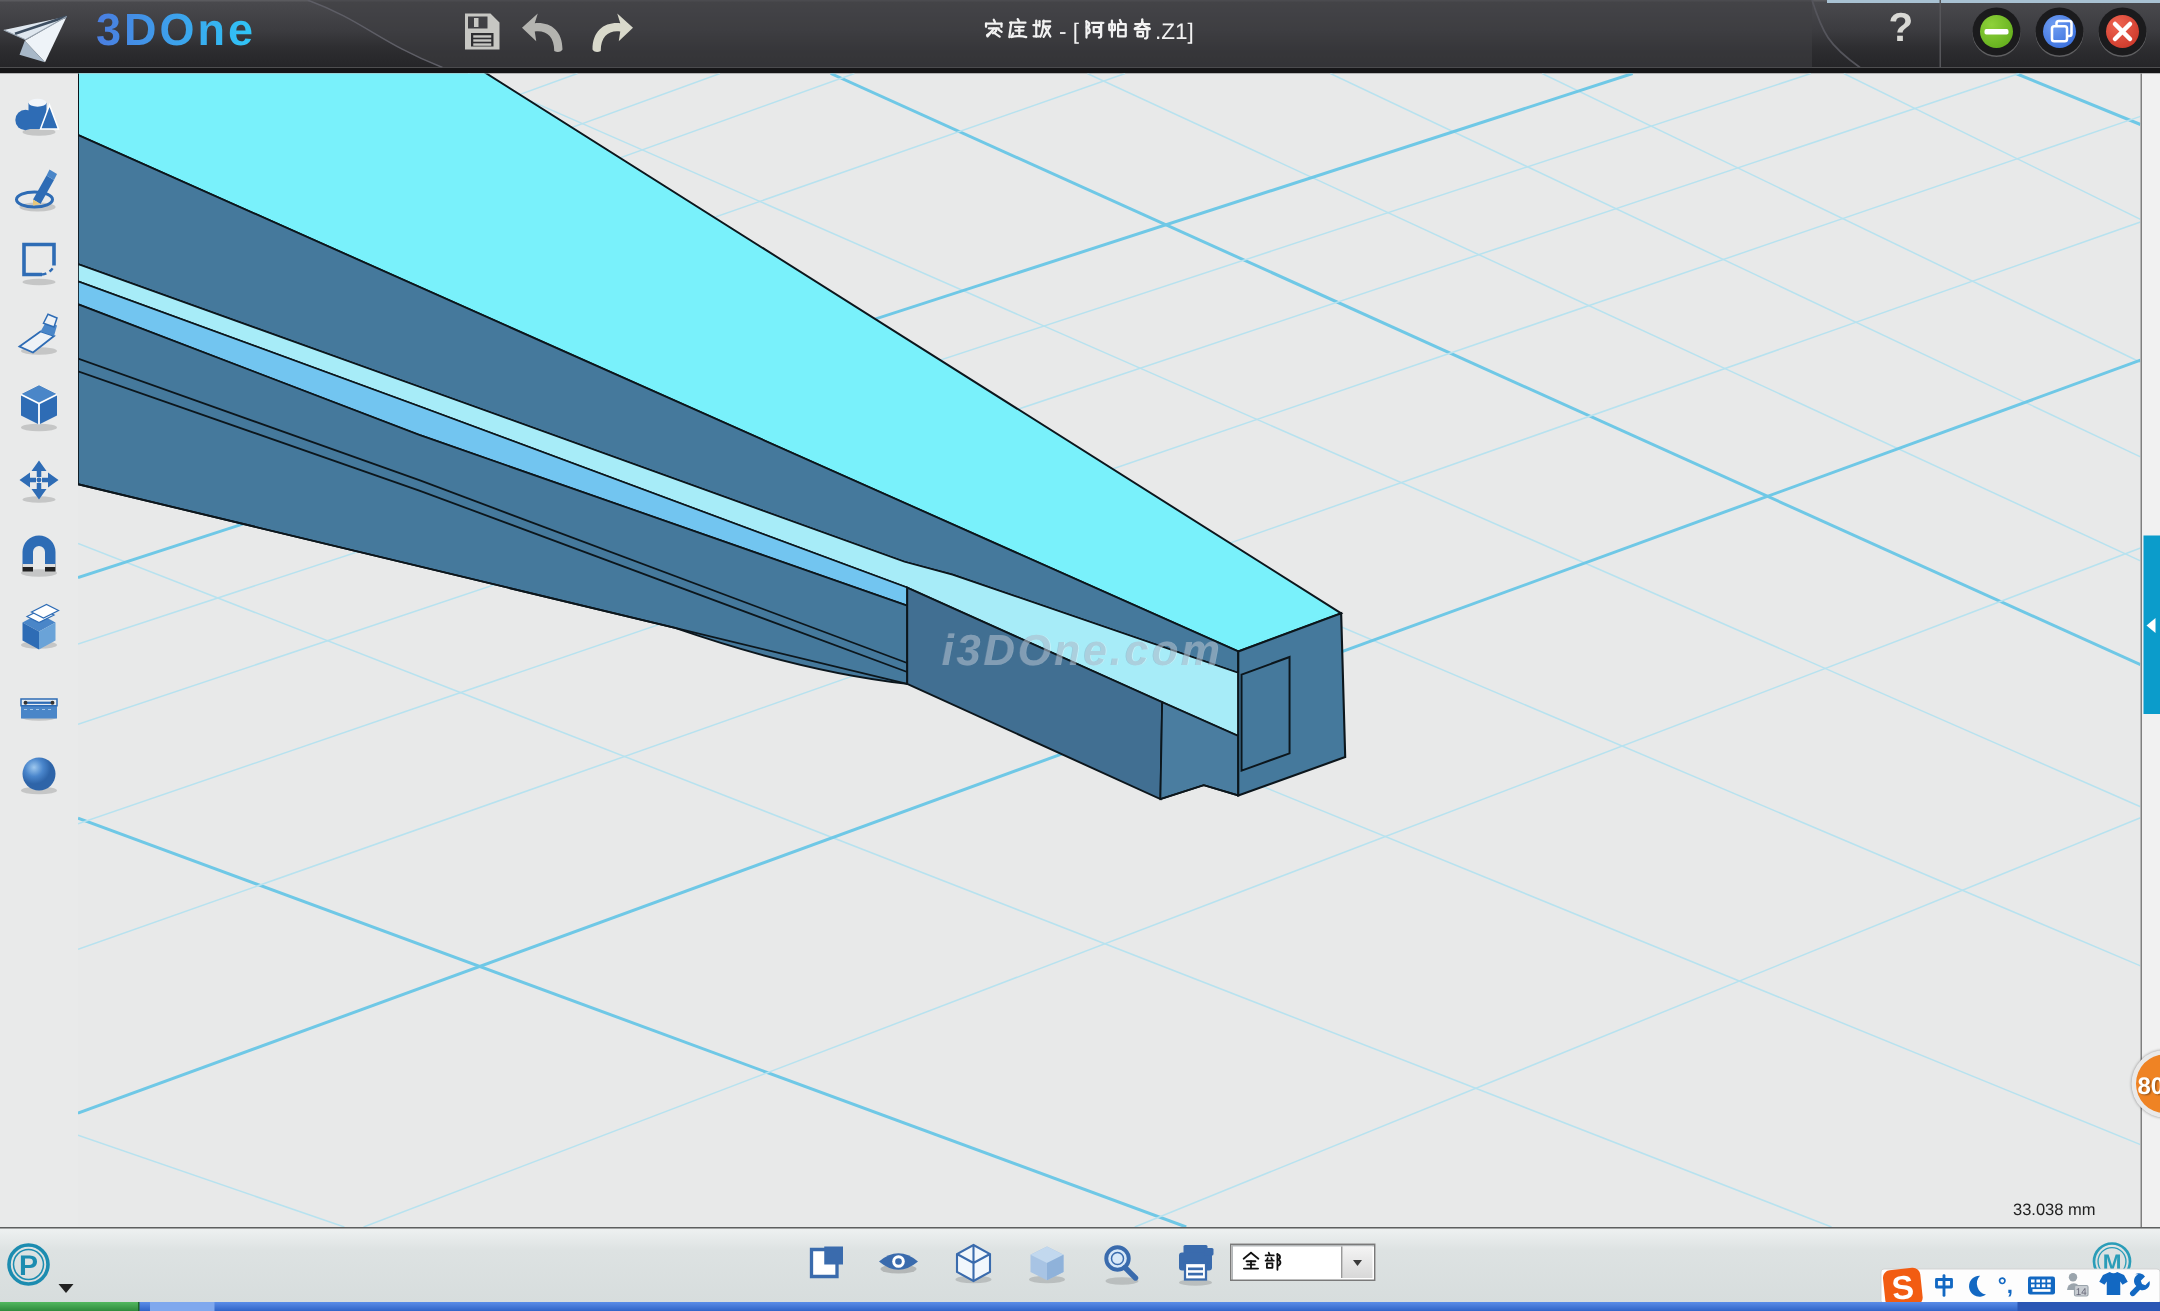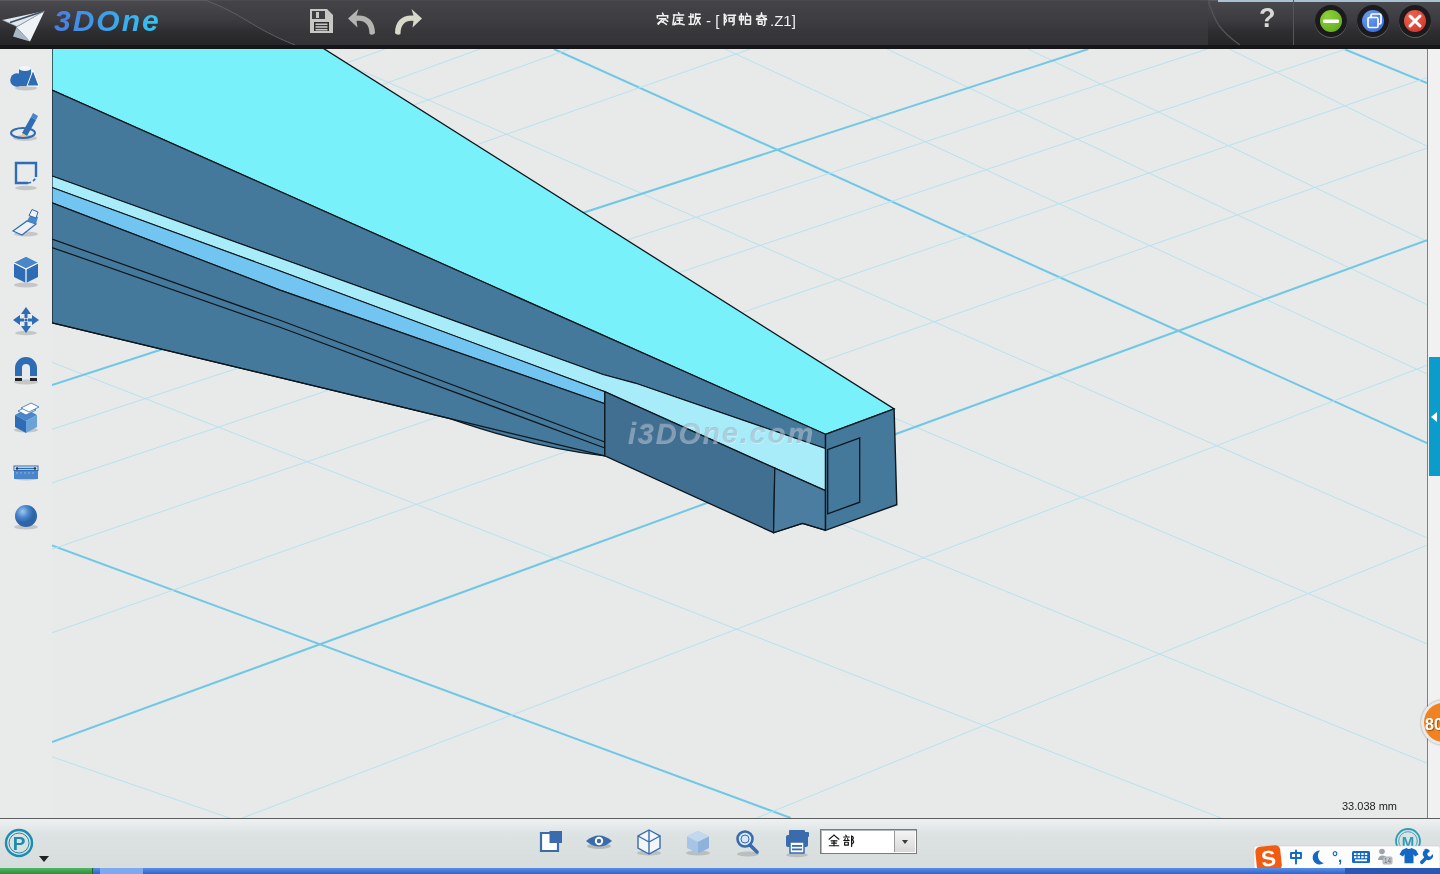--- a/index.html
+++ b/index.html
@@ -1,21 +1,21 @@
 <!DOCTYPE html>
 <html><head>
 <meta charset="utf-8">
 <style>
 * { margin:0; padding:0; box-sizing:border-box; }
 html,body { width:1440px; height:874px; overflow:hidden; font-family:"Liberation Sans",sans-serif; background:#e8e9e9; }
 #titlebar { position:absolute; left:0; top:0; width:1440px; height:45px;
   background:linear-gradient(#4a4a4e 0%, #3c3c40 45%, #2e2e31 70%, #252528 100%); box-shadow:inset 0 1px 0 #5a5a5e; }
 #tbedge { position:absolute; left:0; top:45px; width:1440px; height:4px; background:#161618; }
 #topstrip { position:absolute; left:1218px; top:0; width:222px; height:2px; background:#a9c2d3; }
-#logo3d { position:absolute; left:54px; top:4px; font-size:30px; font-weight:bold; font-style:italic;
+#logo3d { position:absolute; left:64px; top:4px; font-size:30px; font-weight:bold; 
   letter-spacing:2px; background:linear-gradient(90deg,#4a7de0,#2fc7f7); -webkit-background-clip:text;
   background-clip:text; color:transparent; }
 #apptitle { position:absolute; left:0; top:12px; width:1440px; text-align:center; color:#f2f2f2; font-size:15px; }
 #helpq { position:absolute; left:1259px; top:3px; color:#d9d9d5; font-size:27px; font-weight:bold; }
 #vsep { position:absolute; left:1293px; top:0; width:1px; height:45px; background:#56565a; }
 .winbtn { position:absolute; top:5px; width:32px; height:32px; border-radius:50%; background:#1b1b1d;
   box-shadow:0 1px 0 rgba(255,255,255,0.25); }
 .winbtn .inner { position:absolute; left:5px; top:5px; width:22px; height:22px; border-radius:50%; }
 #leftbar { position:absolute; left:0; top:49px; width:52px; height:769px; background:#e9eaea; }
 #viewport { position:absolute; left:52px; top:49px; width:1375px; height:769px; background:#e8e9e9; }

